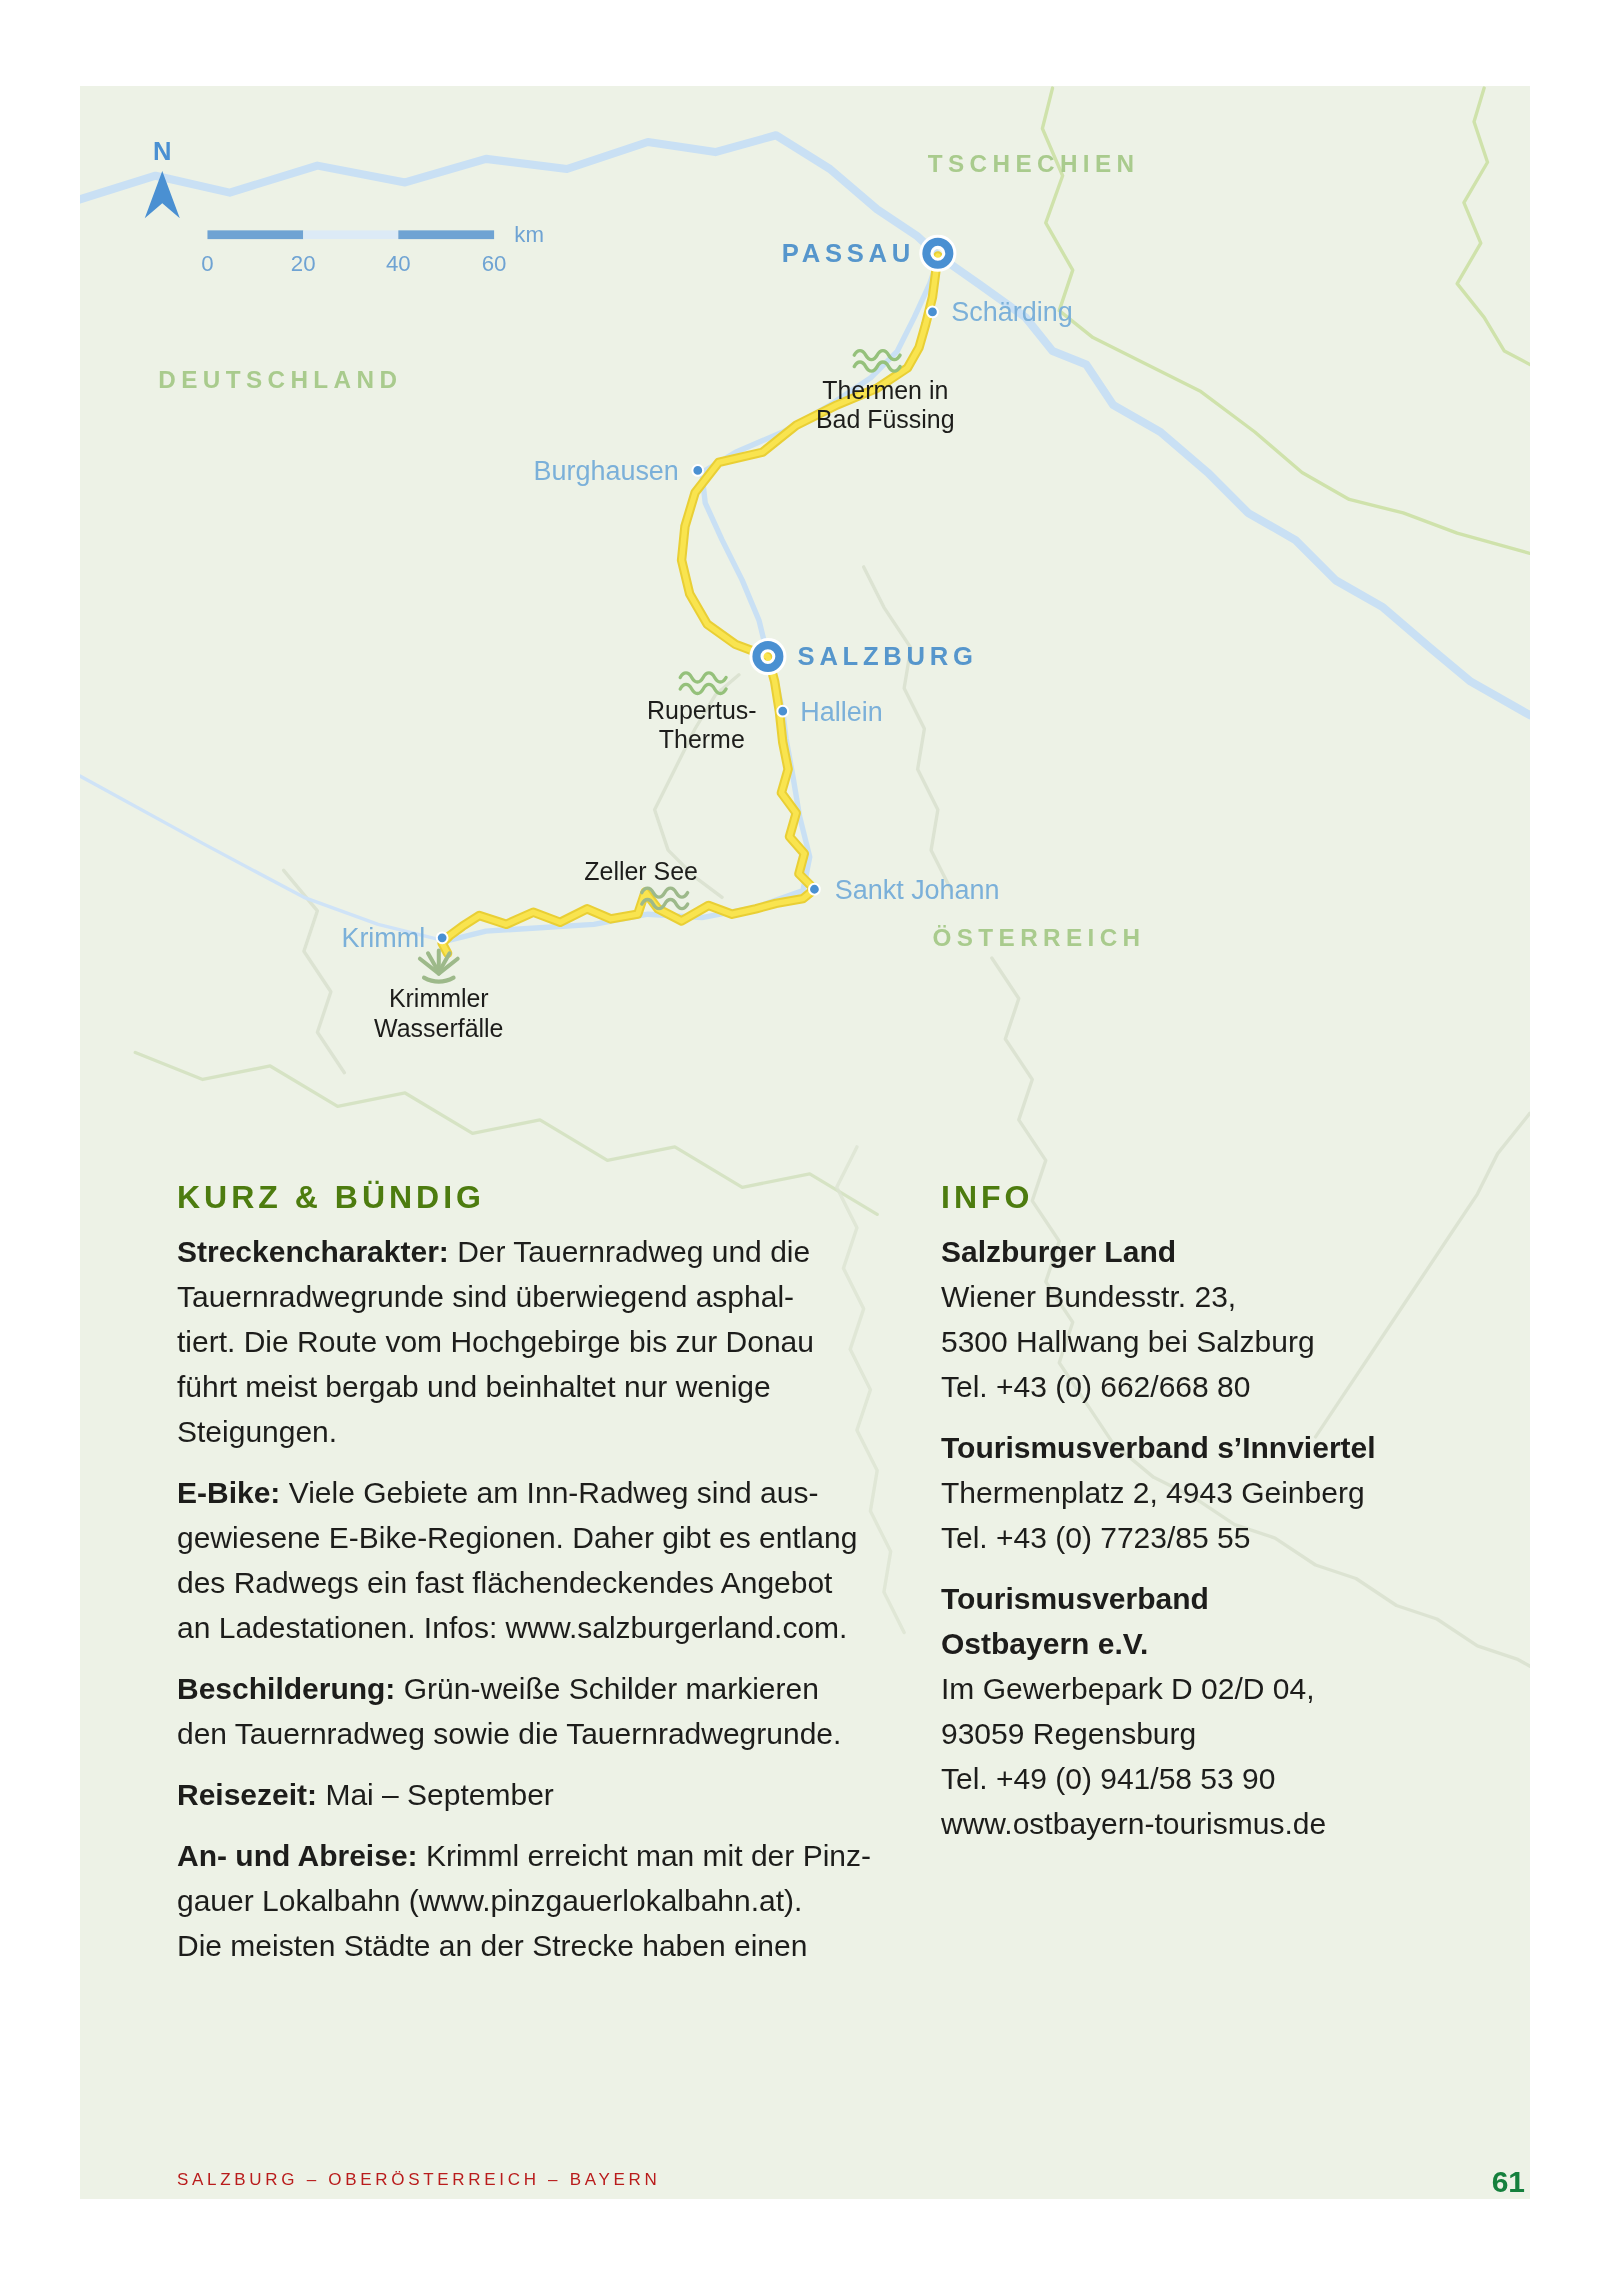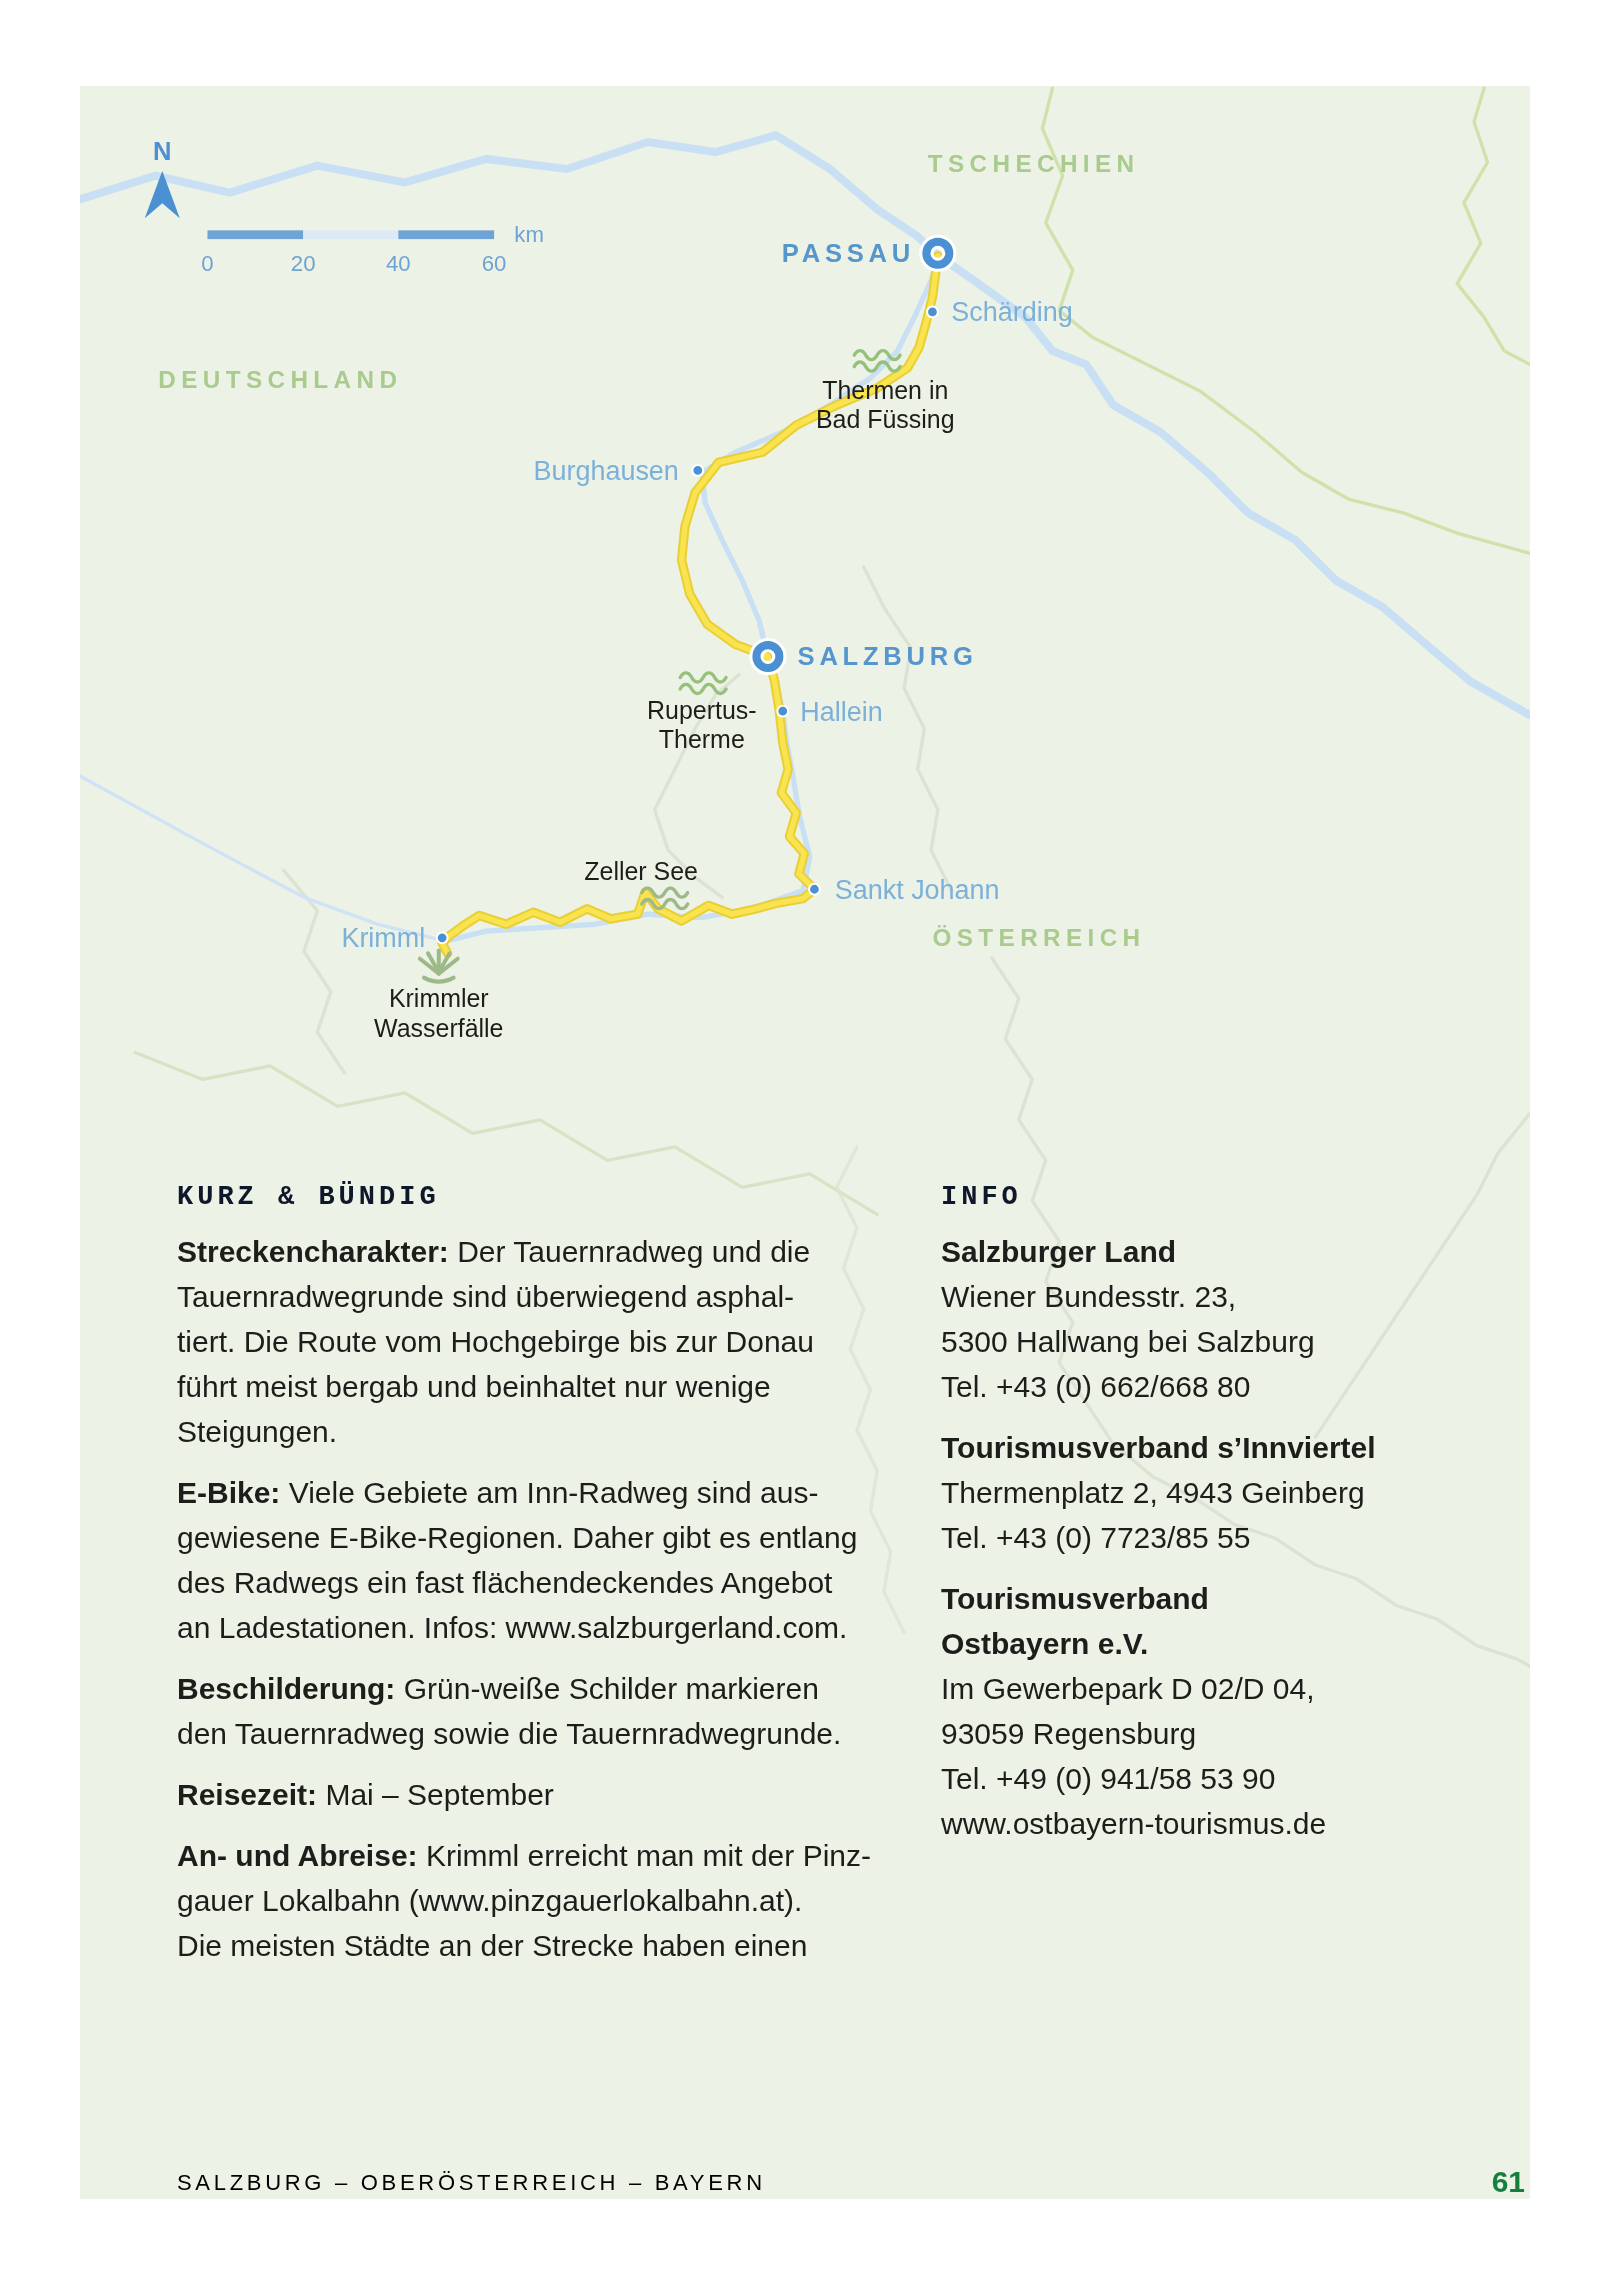--- a/index.html
+++ b/index.html
@@ -6,28 +6,28 @@
   body{
     width:1618px;height:2284px;position:relative;background:#ffffff;
     font-family:"Liberation Sans", sans-serif;color:#1d1d1b;overflow:hidden;
   }
   .map-wrap{position:absolute;left:80px;top:86px;width:1450px;height:2113px;z-index:1;}
   svg{display:block;font-family:"Liberation Sans", sans-serif;}
 
   .col{position:absolute;z-index:5;}
   .col-left{left:177px;top:1181px;width:725px;}
   .col-right{left:941px;top:1181px;width:607px;}
-  .sec-title{font-size:27px;font-weight:700;letter-spacing:4px;color:#0f172a;line-height:32px;font-family:Liberation Mono, monospace;}
+  .sec-title{font-size:32px;font-weight:700;letter-spacing:4px;color:#4d7c0f;line-height:32px;}
   .para{margin-top:16px;}
   .para.first{margin-top:16px;}
   .bline{font-size:30px;line-height:45px;color:#1d1d1b;}
   .bline b{font-weight:700;}
 
   .footer-label{position:absolute;left:177px;top:2170px;z-index:5;
-    font-size:22px;letter-spacing:3.7px;font-weight:500;color:#000000;}
+    font-size:17px;letter-spacing:3.7px;font-weight:500;color:#b91c1c;}
   .page-num{position:absolute;right:93px;top:2165px;z-index:5;
     font-size:30px;font-weight:700;color:#15803d;text-align:center;}
 </style>
 </head>
 <body>
 
 <div class="map-wrap">
 <svg width="1450" height="2113" viewBox="0 0 2150 3133">
 
   <rect x="0" y="0" width="2150" height="3133" fill="#edf2e6"></rect>

